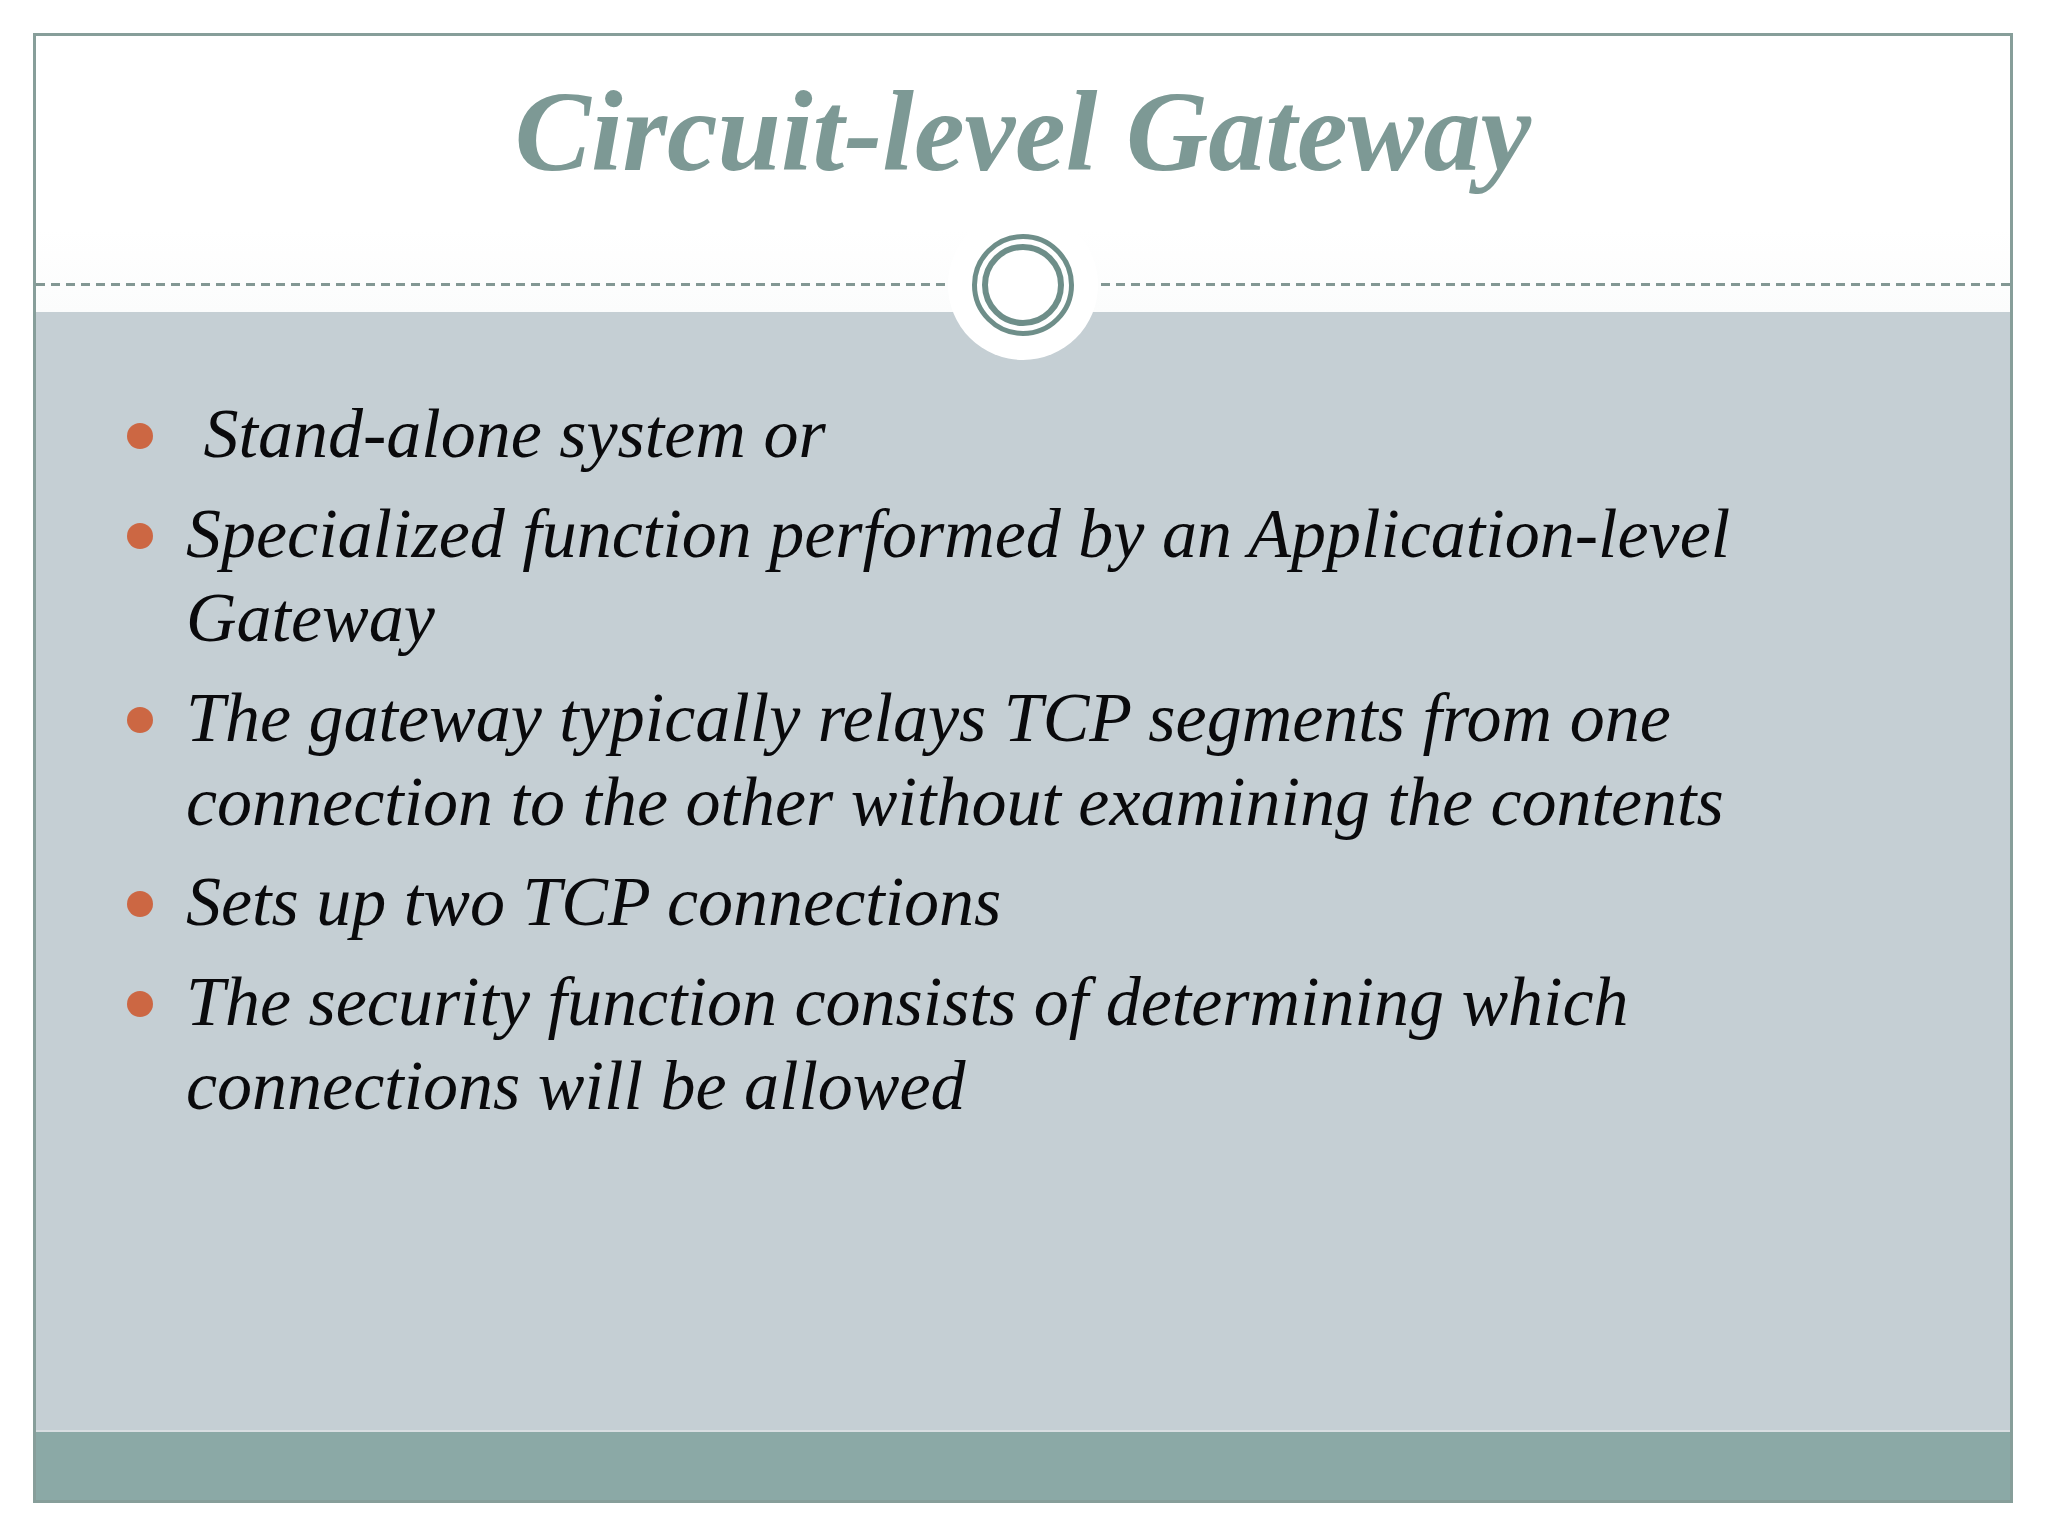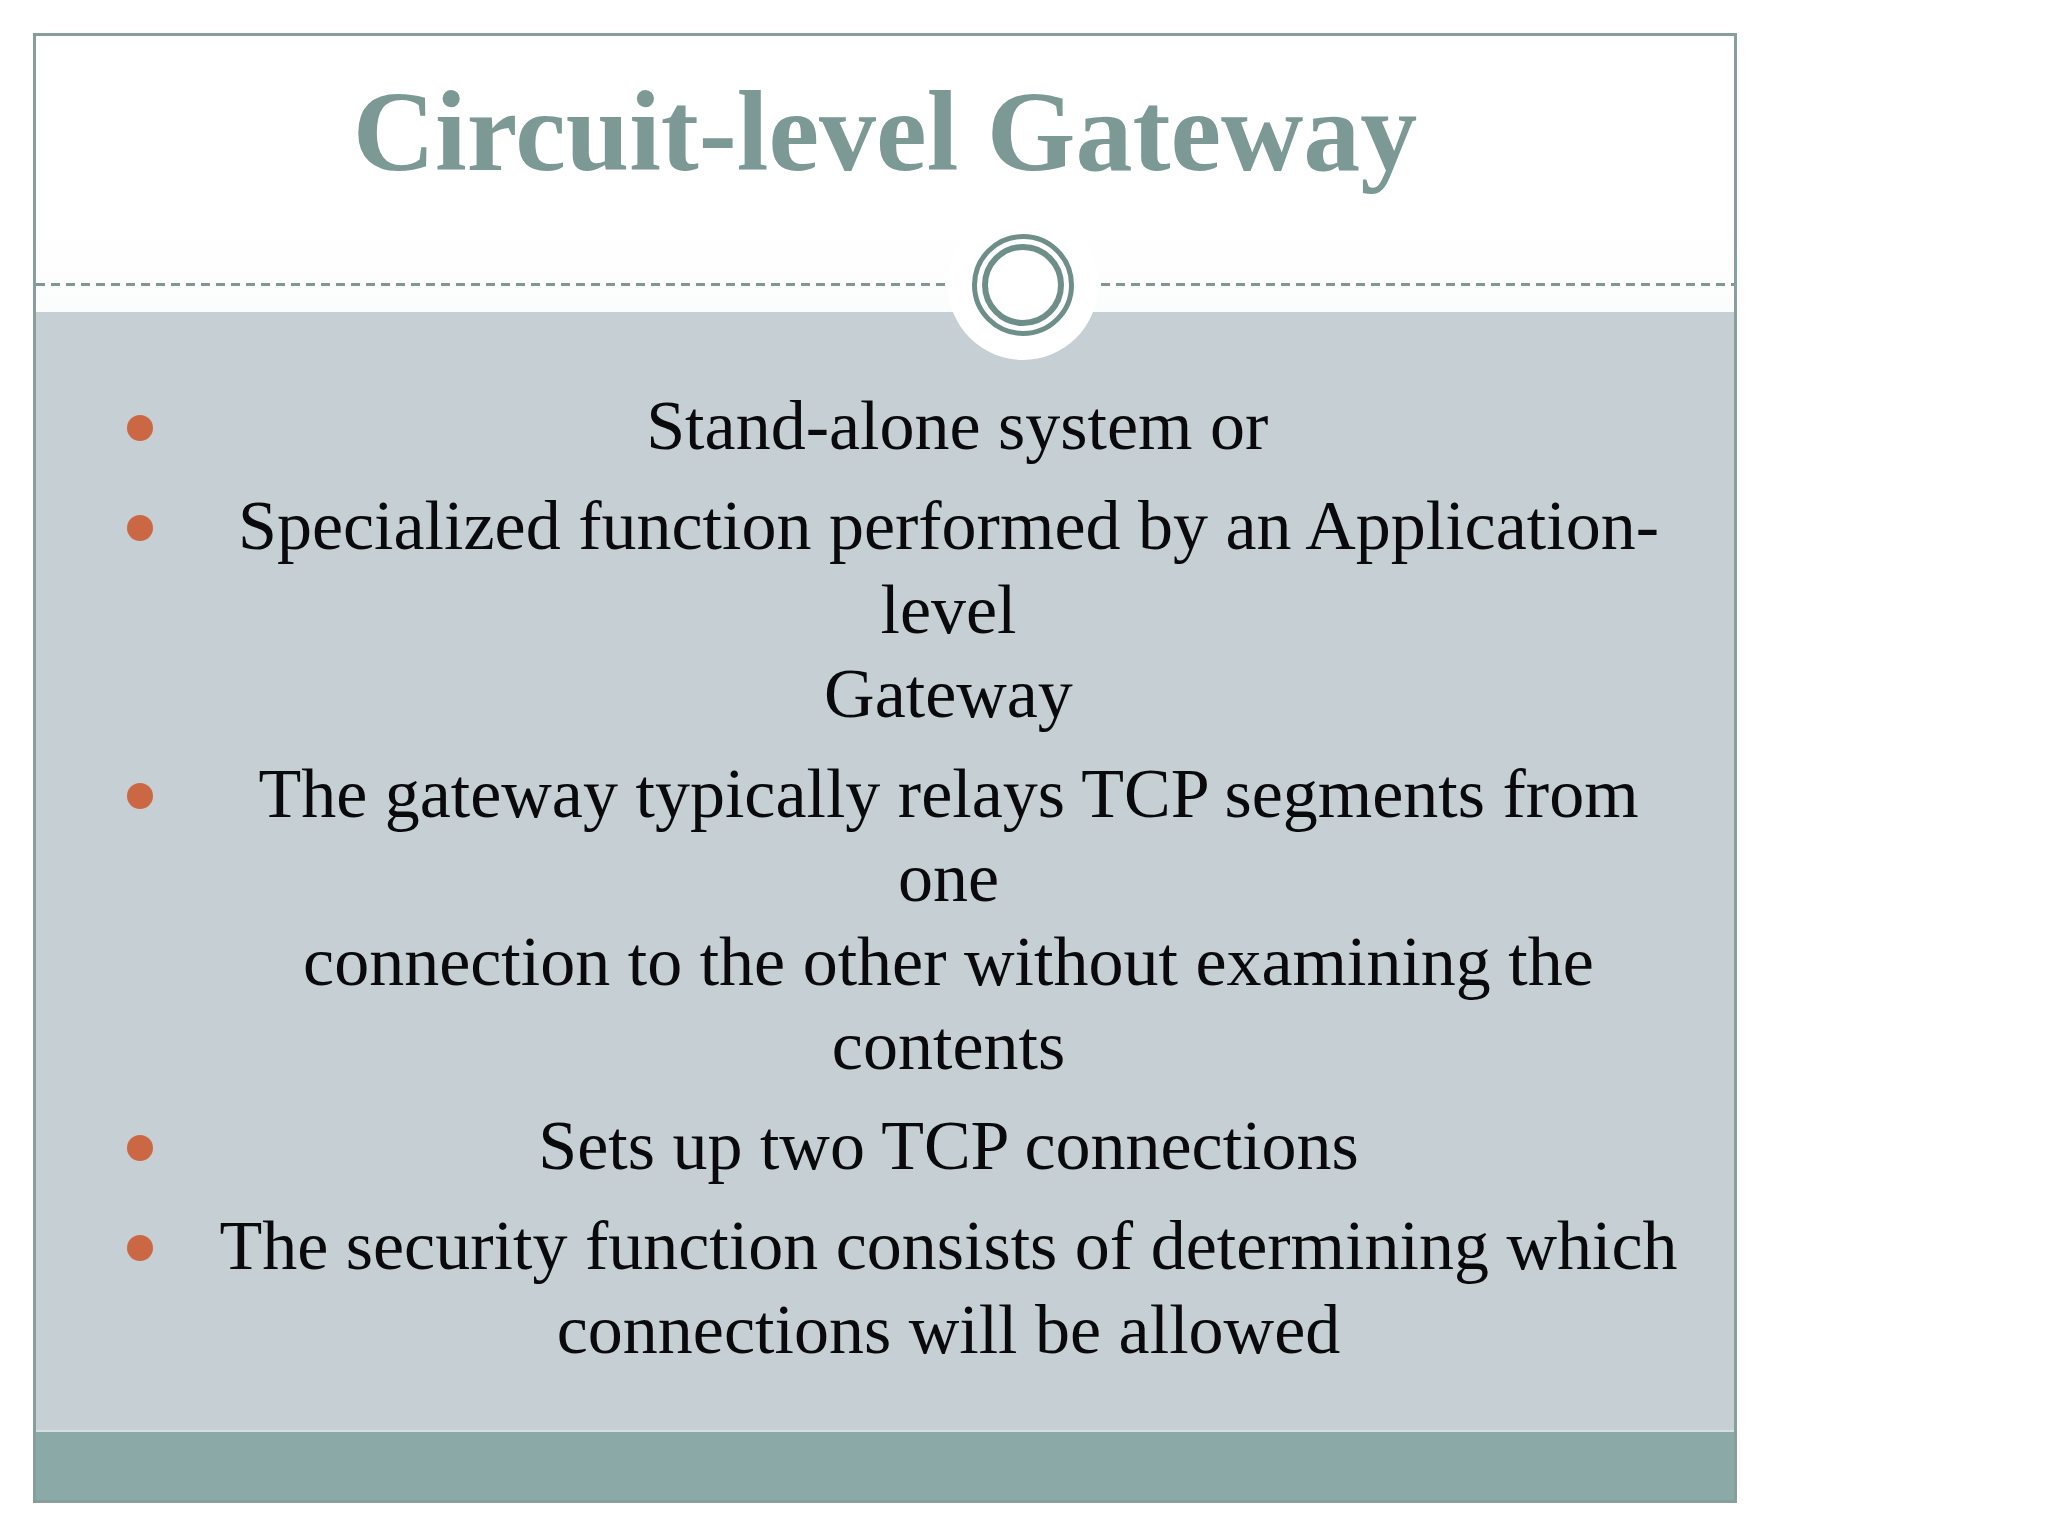--- a/index.html
+++ b/index.html
@@ -5,26 +5,27 @@
   html, body { margin: 0; padding: 0; background: #ffffff; }
   body {
     width: 2048px; height: 1536px;
     position: relative;
     font-family: "Liberation Serif", serif;
     overflow: hidden;
   }
   .slide {
     position: absolute;
     left: 33px; top: 33px;
-    width: 1704px; height: 1470px;
+    width: 1980px; height: 1470px;
     box-sizing: border-box;
     border: 3px solid var(--border, #879e9a);
     background: #ffffff;
     display: flex;
     flex-direction: column;
+    font-style: italic;
   }
   .header {
     position: relative;
     height: 276px;
     flex: none;
     background: linear-gradient(#ffffff 70%, #fbfcfc);
     z-index: 5;
   }
   .title {
     margin: 33px 0 0 0;
@@ -73,26 +74,25 @@
     flex: none;
     background: var(--content-bg, #c5cfd4);
   }
   .bullet-list {
     margin: 0;
     padding: 64px 40px 0 91px;
     list-style: none;
   }
   .bullet-list li {
     display: flex;
-    gap: 50px;
-    margin: 8px 0 16px 0;
+    gap: 33px;
+    margin: 16px 0 16px 0;
     font-size: 70px;
     line-height: 84px;
     color: var(--text, #0a0a0c);
-    text-align: center;
   }
   .dot {
     flex: none;
     width: 26px; height: 26px;
     margin-top: 31px;
     border-radius: 50%;
     background: var(--bullet, #cc6743);
   }
   .btext { flex: 1 1 auto; }
   .footer-bar {

